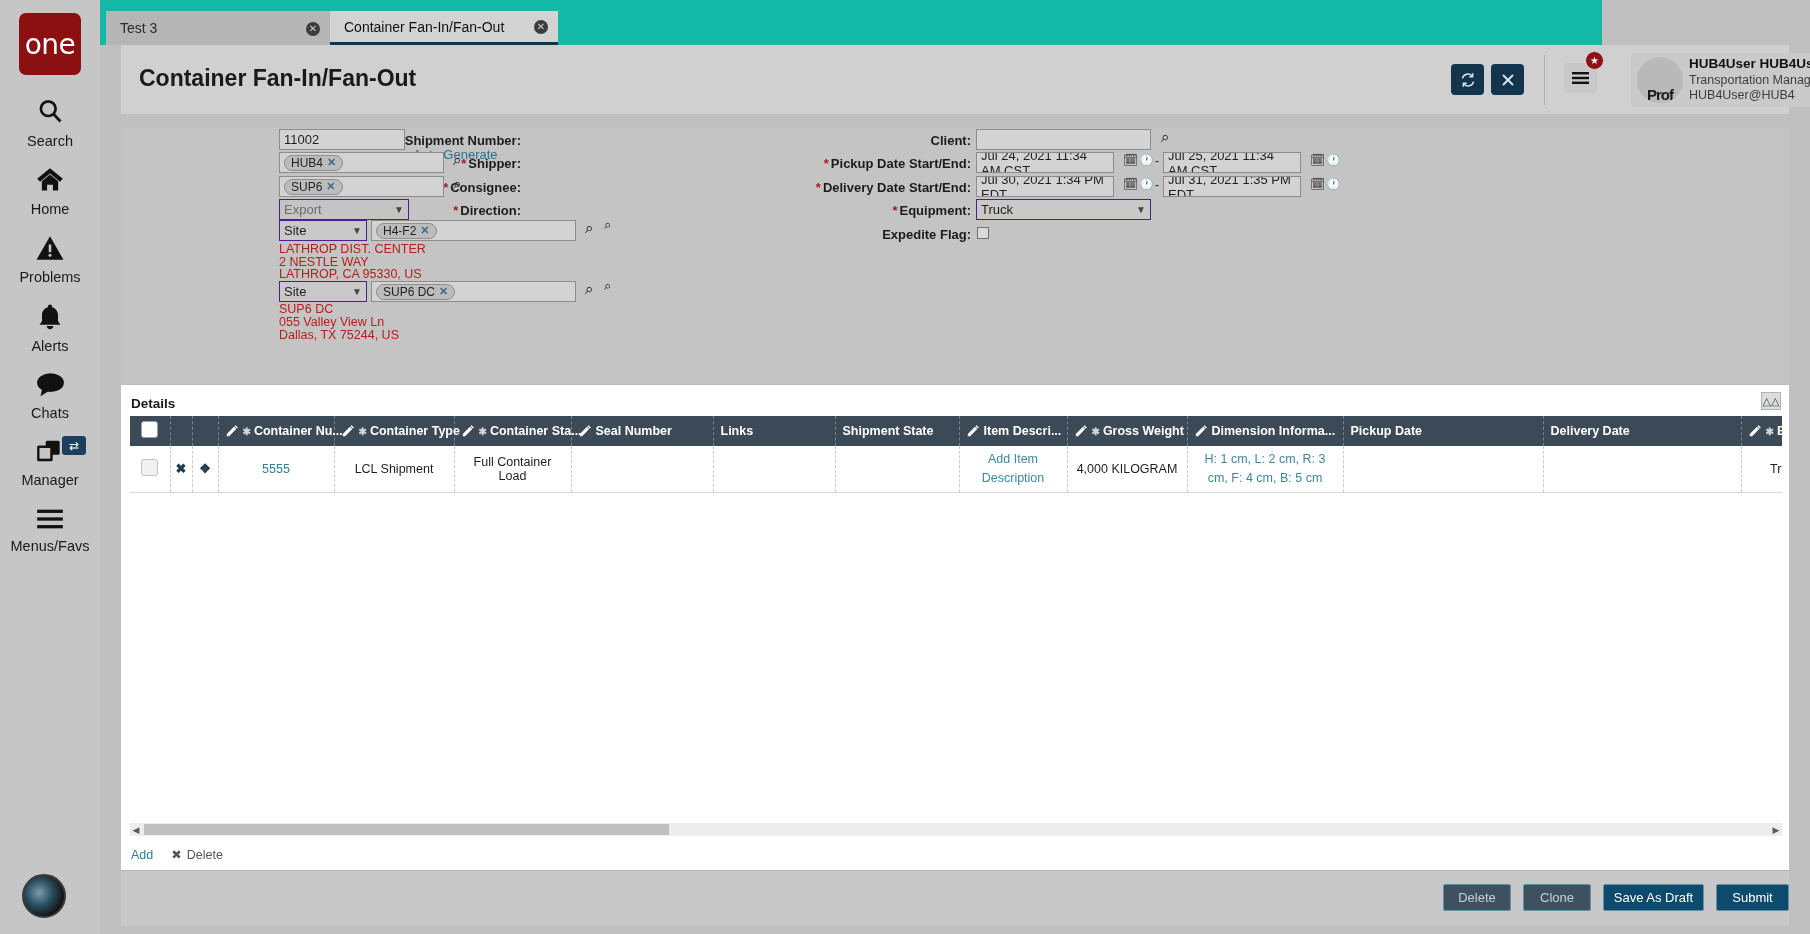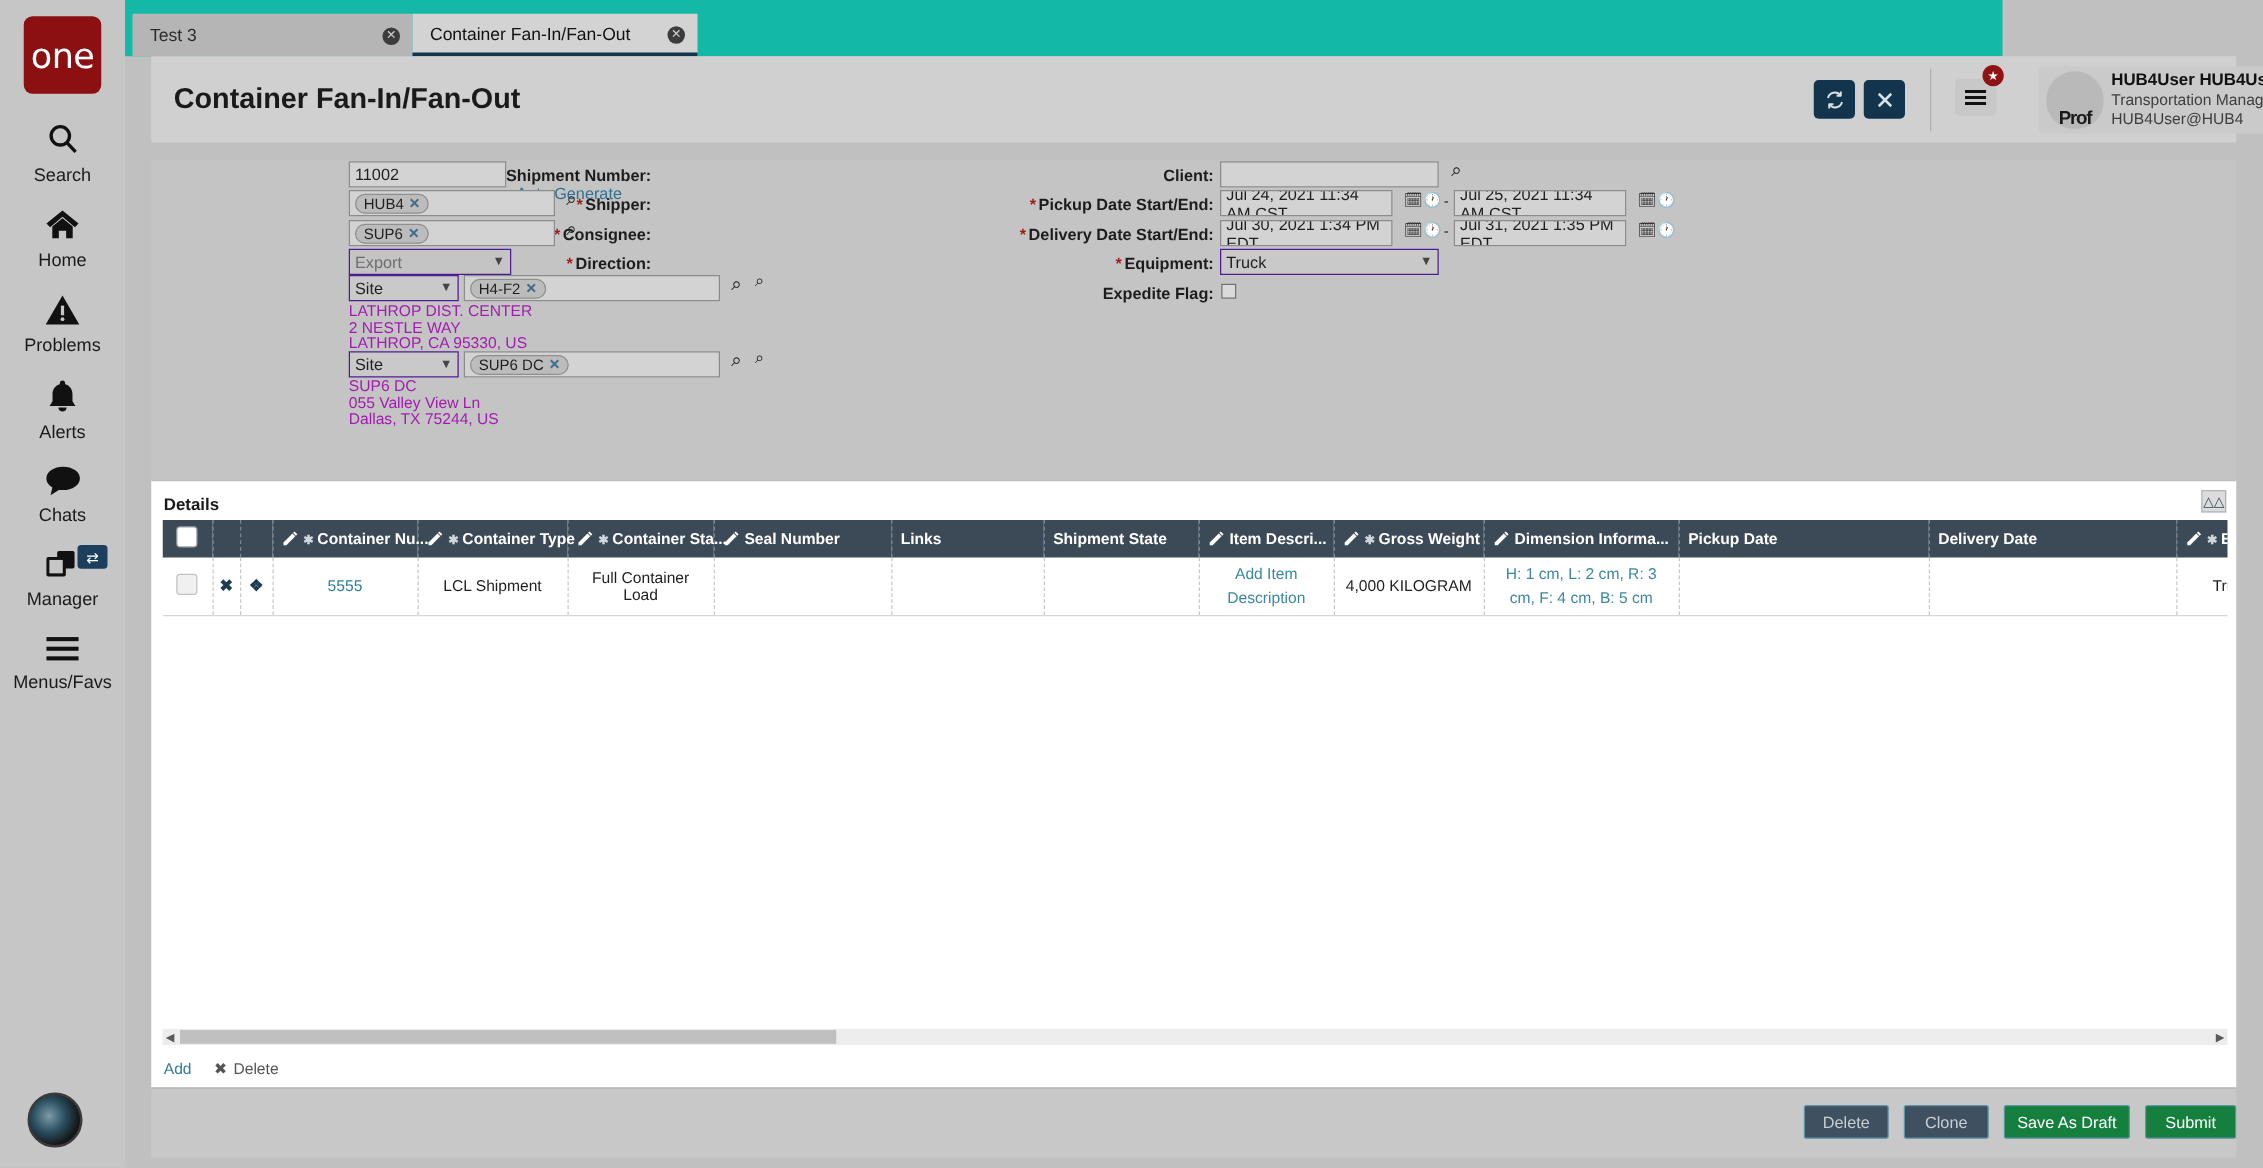--- a/index.html
+++ b/index.html
@@ -133,21 +133,21 @@
     height: 21px; background: #c9c9c9; border: 1px solid #4c1d95;
     font-size: 13px; color: #1f1f1f; padding: 0 4px;
     display: flex; align-items: center; justify-content: space-between; cursor: pointer;
   }
   .sel.disabled { color: #6d6d6d; background: #c4c4c4; }
   .sel .caret { font-size: 10px; color: #444; margin-left: 6px; }
   .mag { font-size: 15px; color: #151515; margin-left: 5px; cursor: pointer; }
   .mag-sm { font-size: 13px; color: #151515; margin-left: 6px; cursor: pointer; }
   .dt-icon { font-size: 12px; color: #1b1b1b; margin-left: 3px; cursor: pointer; }
   .link { color: #2f6f91; font-size: 13px; cursor: pointer; }
-  .addr-line { position: absolute; font-size: 12.5px; color: #a21caf; white-space: nowrap; }
+  .addr-line { position: absolute; font-size: 12.5px; color: #b91c1c; white-space: nowrap; }
   .cbox { width: 12px; height: 12px; border: 1px solid #707070; background: #dadada; cursor: pointer; }
 
   
   #details-panel {
     position: absolute; left: 121px; top: 384px; width: 1668px; height: 486px;
     background: #fff; border-top: 1px solid #bdbdbd;
   }
   #details-title { position: absolute; left: 10px; top: 11px; font-size: 13.5px; font-weight: bold; color: #1a1a1a; }
   #details-collapse {
     position: absolute; right: 8px; top: 7px; width: 20px; height: 18px;
@@ -194,21 +194,21 @@
     position: absolute; left: 121px; top: 870px; width: 1668px; height: 56px;
     background: #c8c8c8; border-top: 1px solid #b4b4b4;
   }
   .fbtn {
     position: absolute; top: 13px; height: 27px;
     border: 1px solid #5f93a8; border-radius: 2px; cursor: pointer;
     display: flex; align-items: center; justify-content: center;
     font-size: 13px; color: #ffffff;
   }
   .fbtn.grey { background: #3f5161; color: #c8ced4; }
-  .fbtn.dark { background: #15803d; }
+  .fbtn.dark { background: #0c4a6e; }
   #fb-delete { left: 1322px; width: 68px; }
   #fb-clone  { left: 1402px; width: 68px; }
   #fb-draft  { left: 1482px; width: 101px; }
   #fb-submit { left: 1595px; width: 73px; }
 </style>
 </head>
 <body>
 
 <div id="left-rail">
   <div class="logo">one</div>

